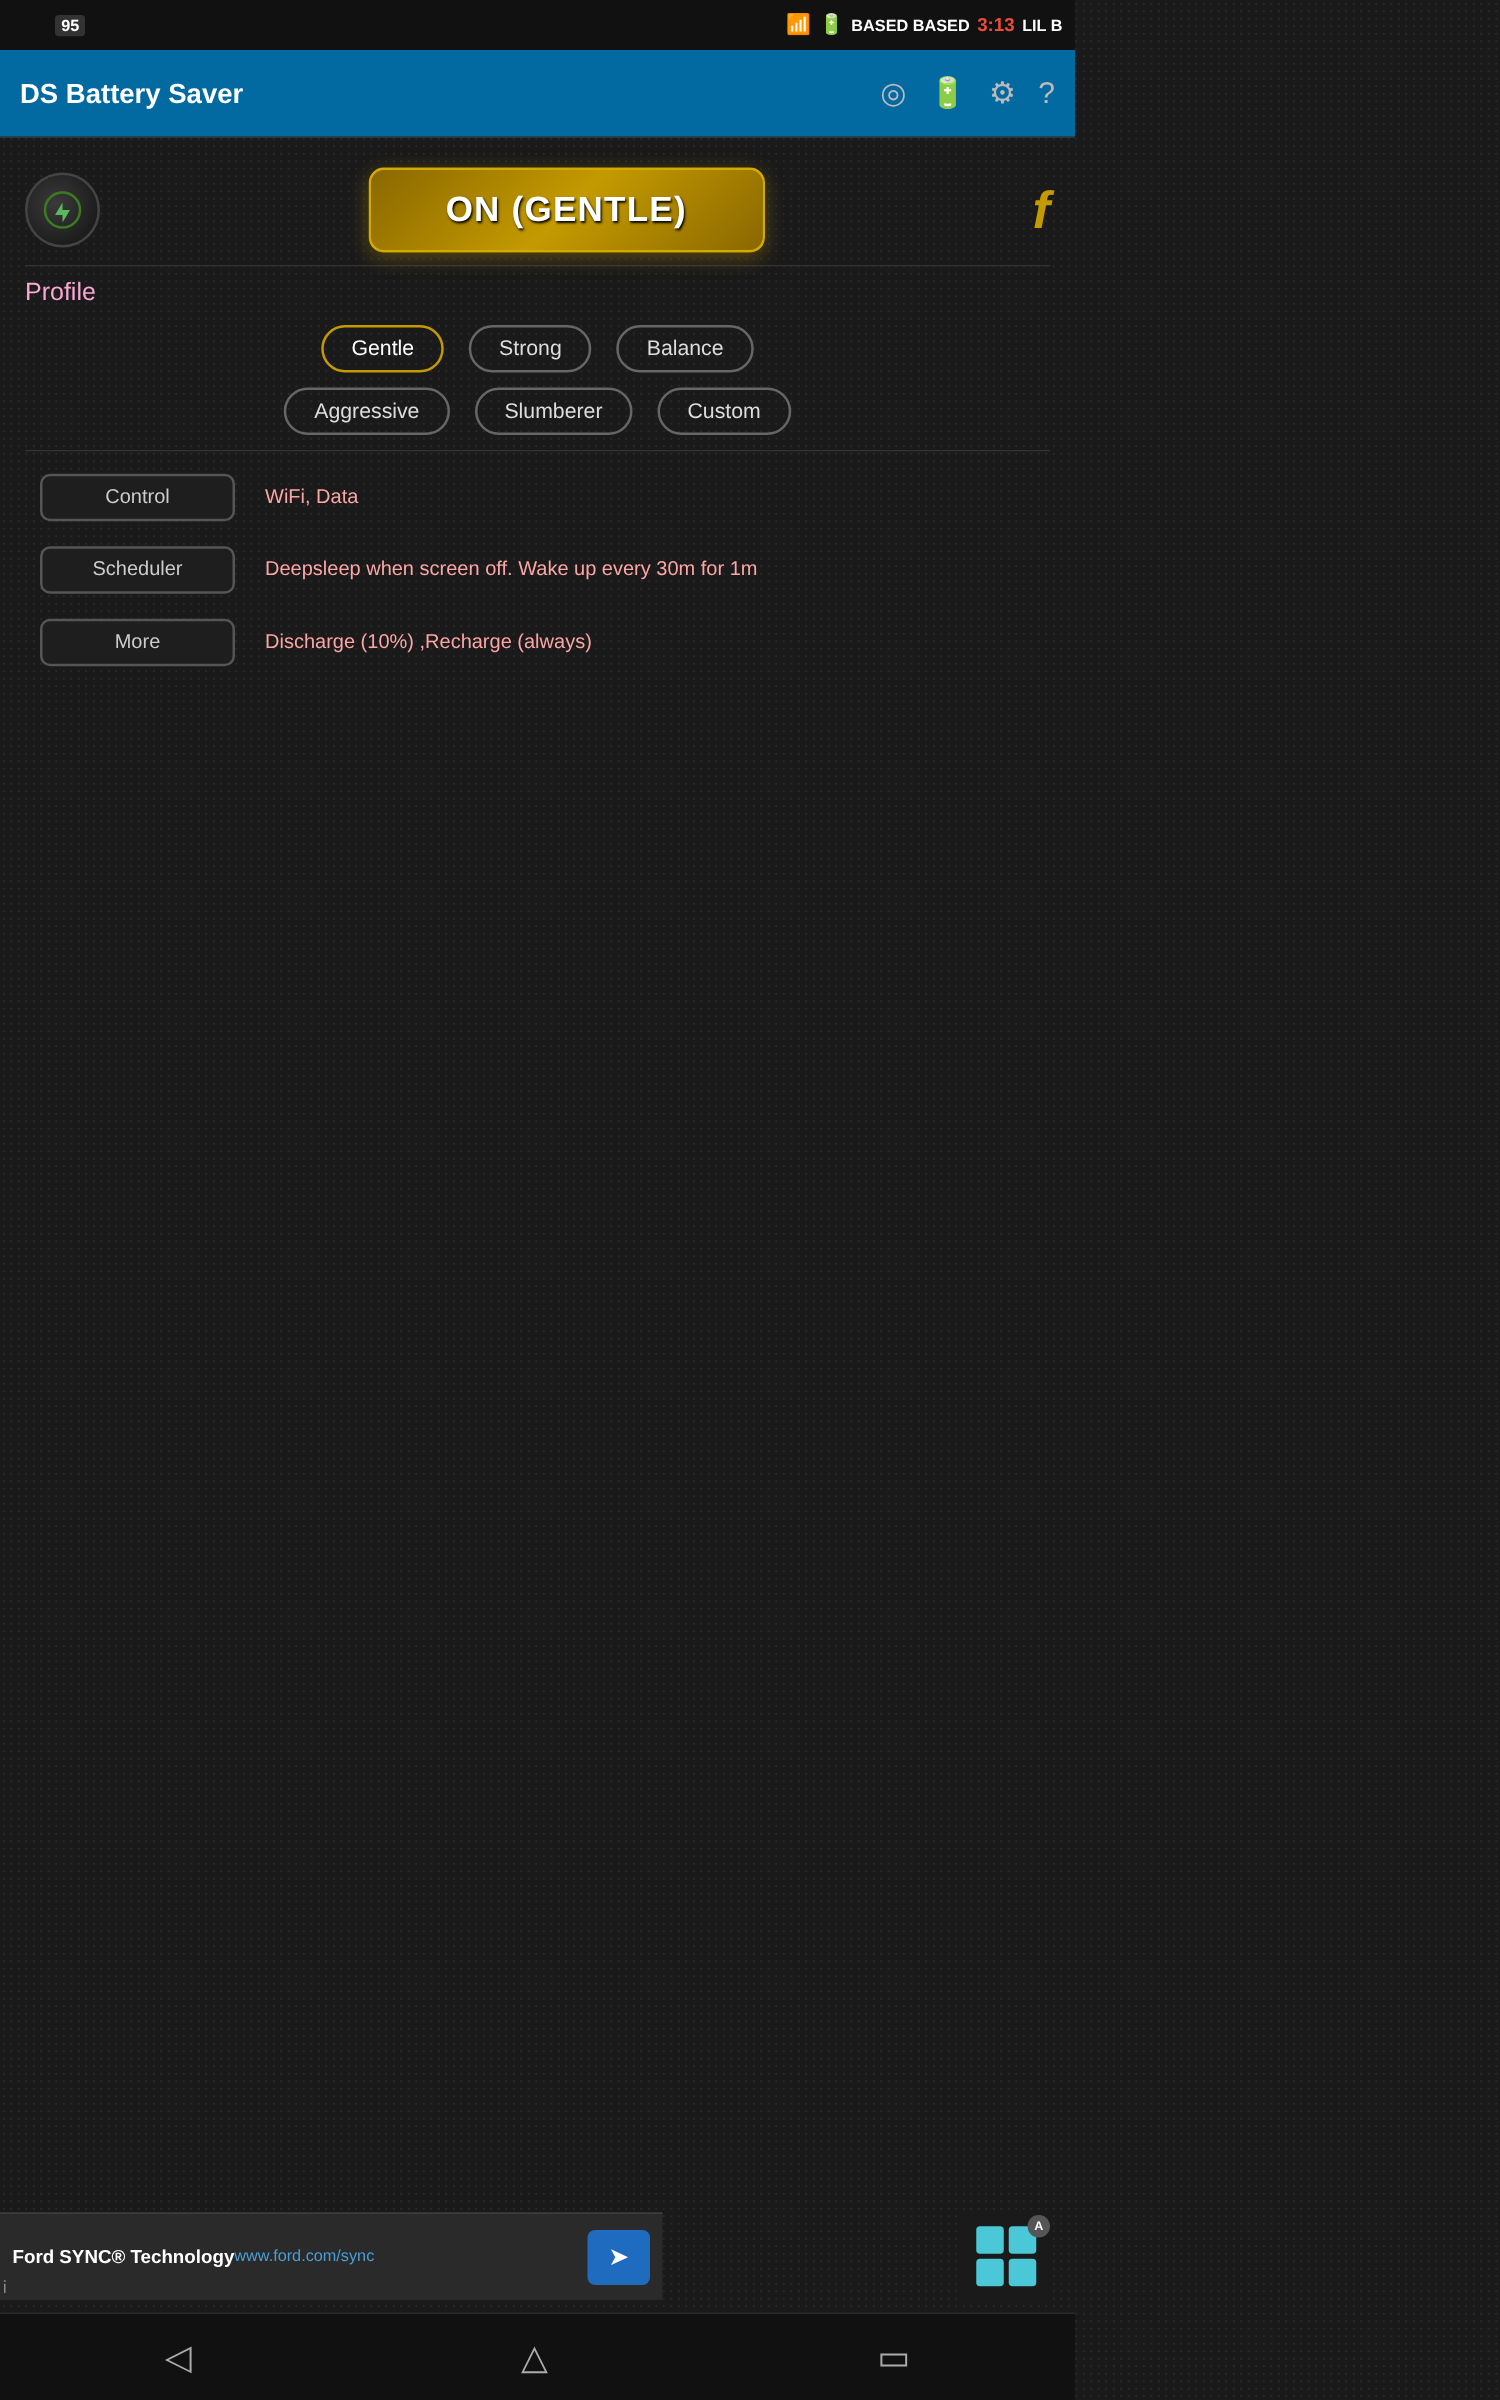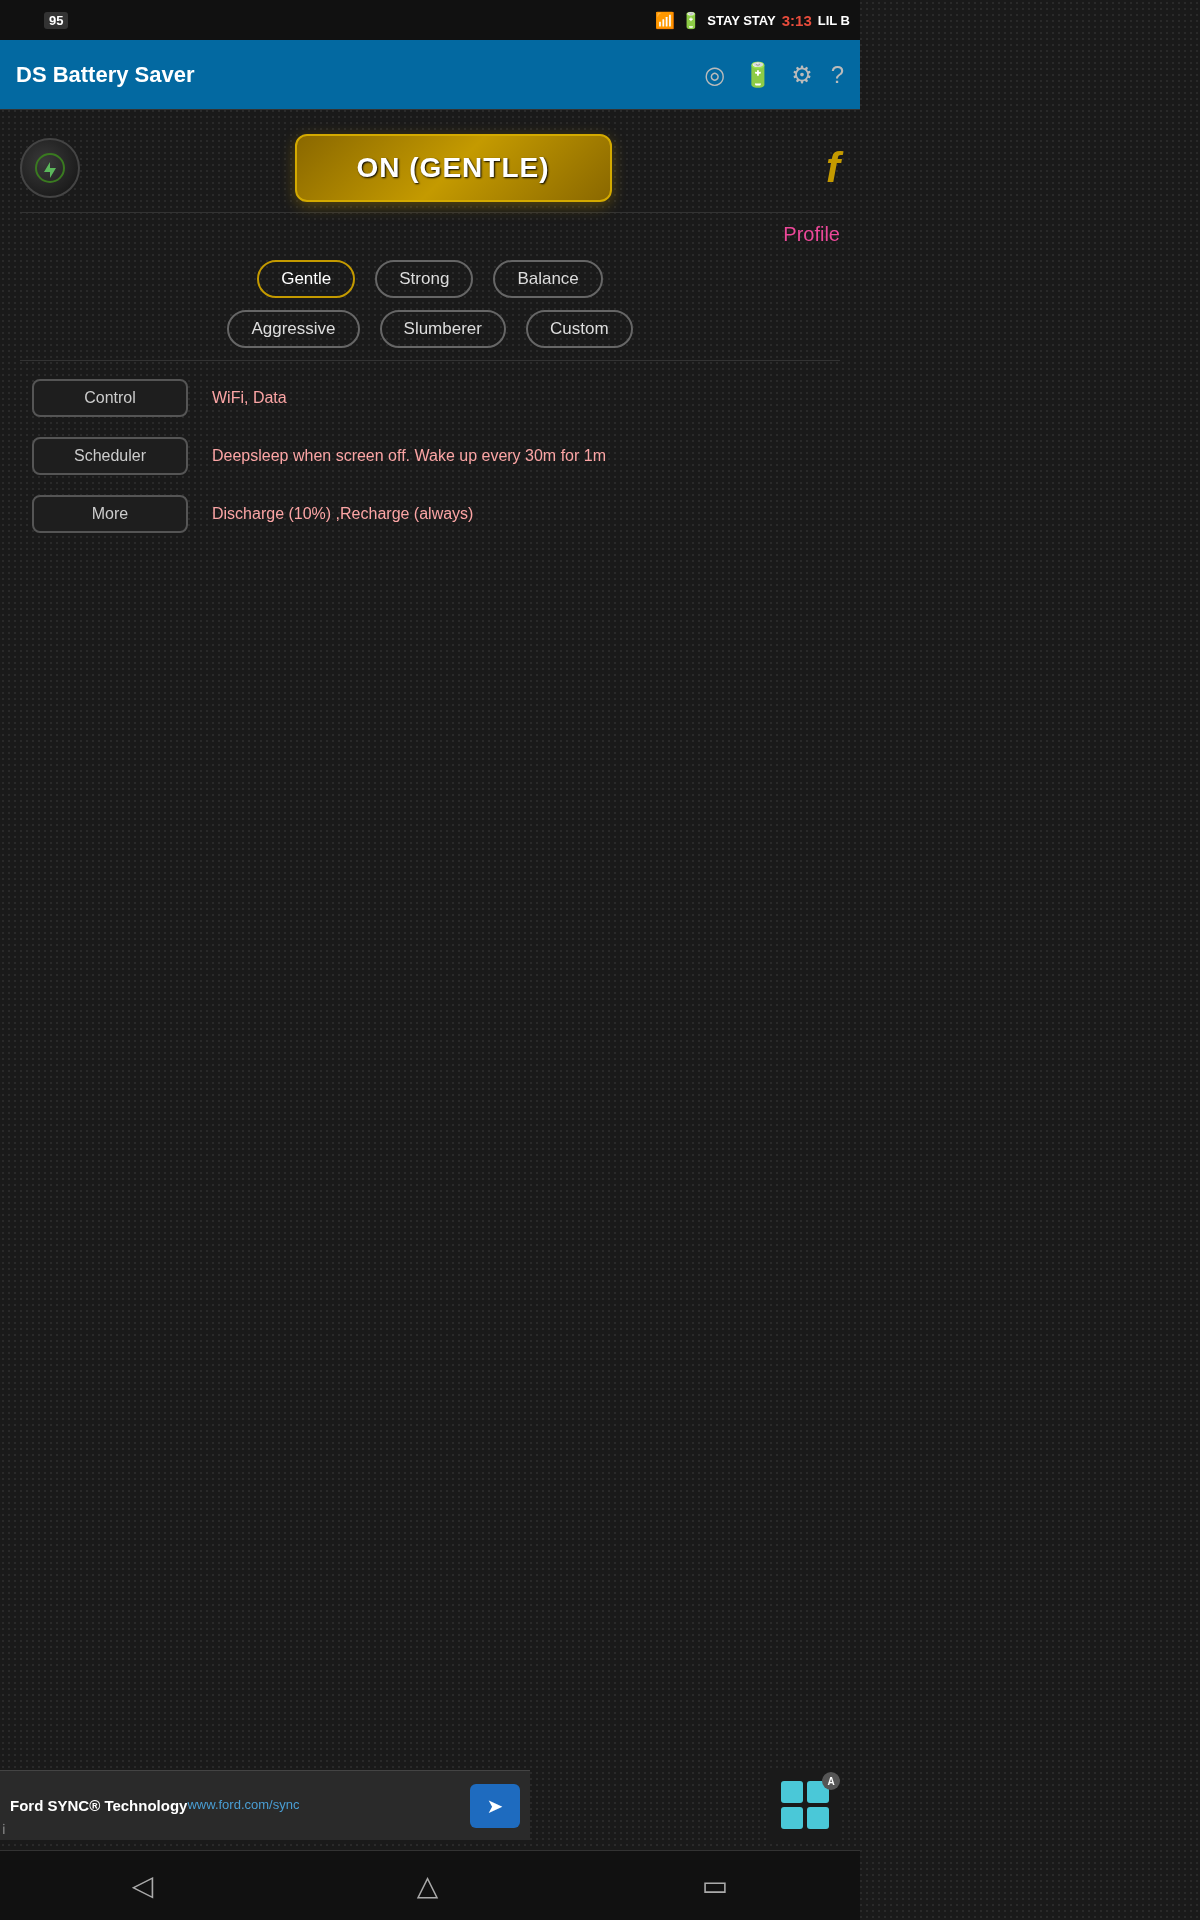--- a/index.html
+++ b/index.html
@@ -116,22 +116,22 @@
 
     
     .divider {
       height: 1px;
       background: #333;
       margin: 8px 0;
     }
 
     
     .section-title {
-      text-align: right;
-      color: #ec4899;
+      text-align: left;
+      color: #f9a8d4;
       font-size: 20px;
       margin: 10px 0 14px 0;
     }
 
     .profile-row1, .profile-row2 {
       display: flex;
       justify-content: center;
       gap: 20px;
       margin-bottom: 12px;
     }
@@ -284,21 +284,21 @@
 </head>
 <body>
 
 <div class="status-bar">
   <div class="status-bar-left">
     <span class="status-num">95</span>
   </div>
   <div class="status-bar-right">
     <span class="status-wifi">📶</span>
     <span class="status-battery">🔋</span>
-    <span class="status-text-stay">STAY STAY</span>
+    <span class="status-text-stay">BASED BASED</span>
     <span class="status-text-time">3:13</span>
     <span class="status-text-name">LIL B</span>
   </div>
 </div>
 
 <div class="top-bar">
   <span class="app-title">DS Battery Saver</span>
   <div class="top-bar-icons">
     <span class="top-icon">◎</span>
     <span class="top-icon">🔋</span>

